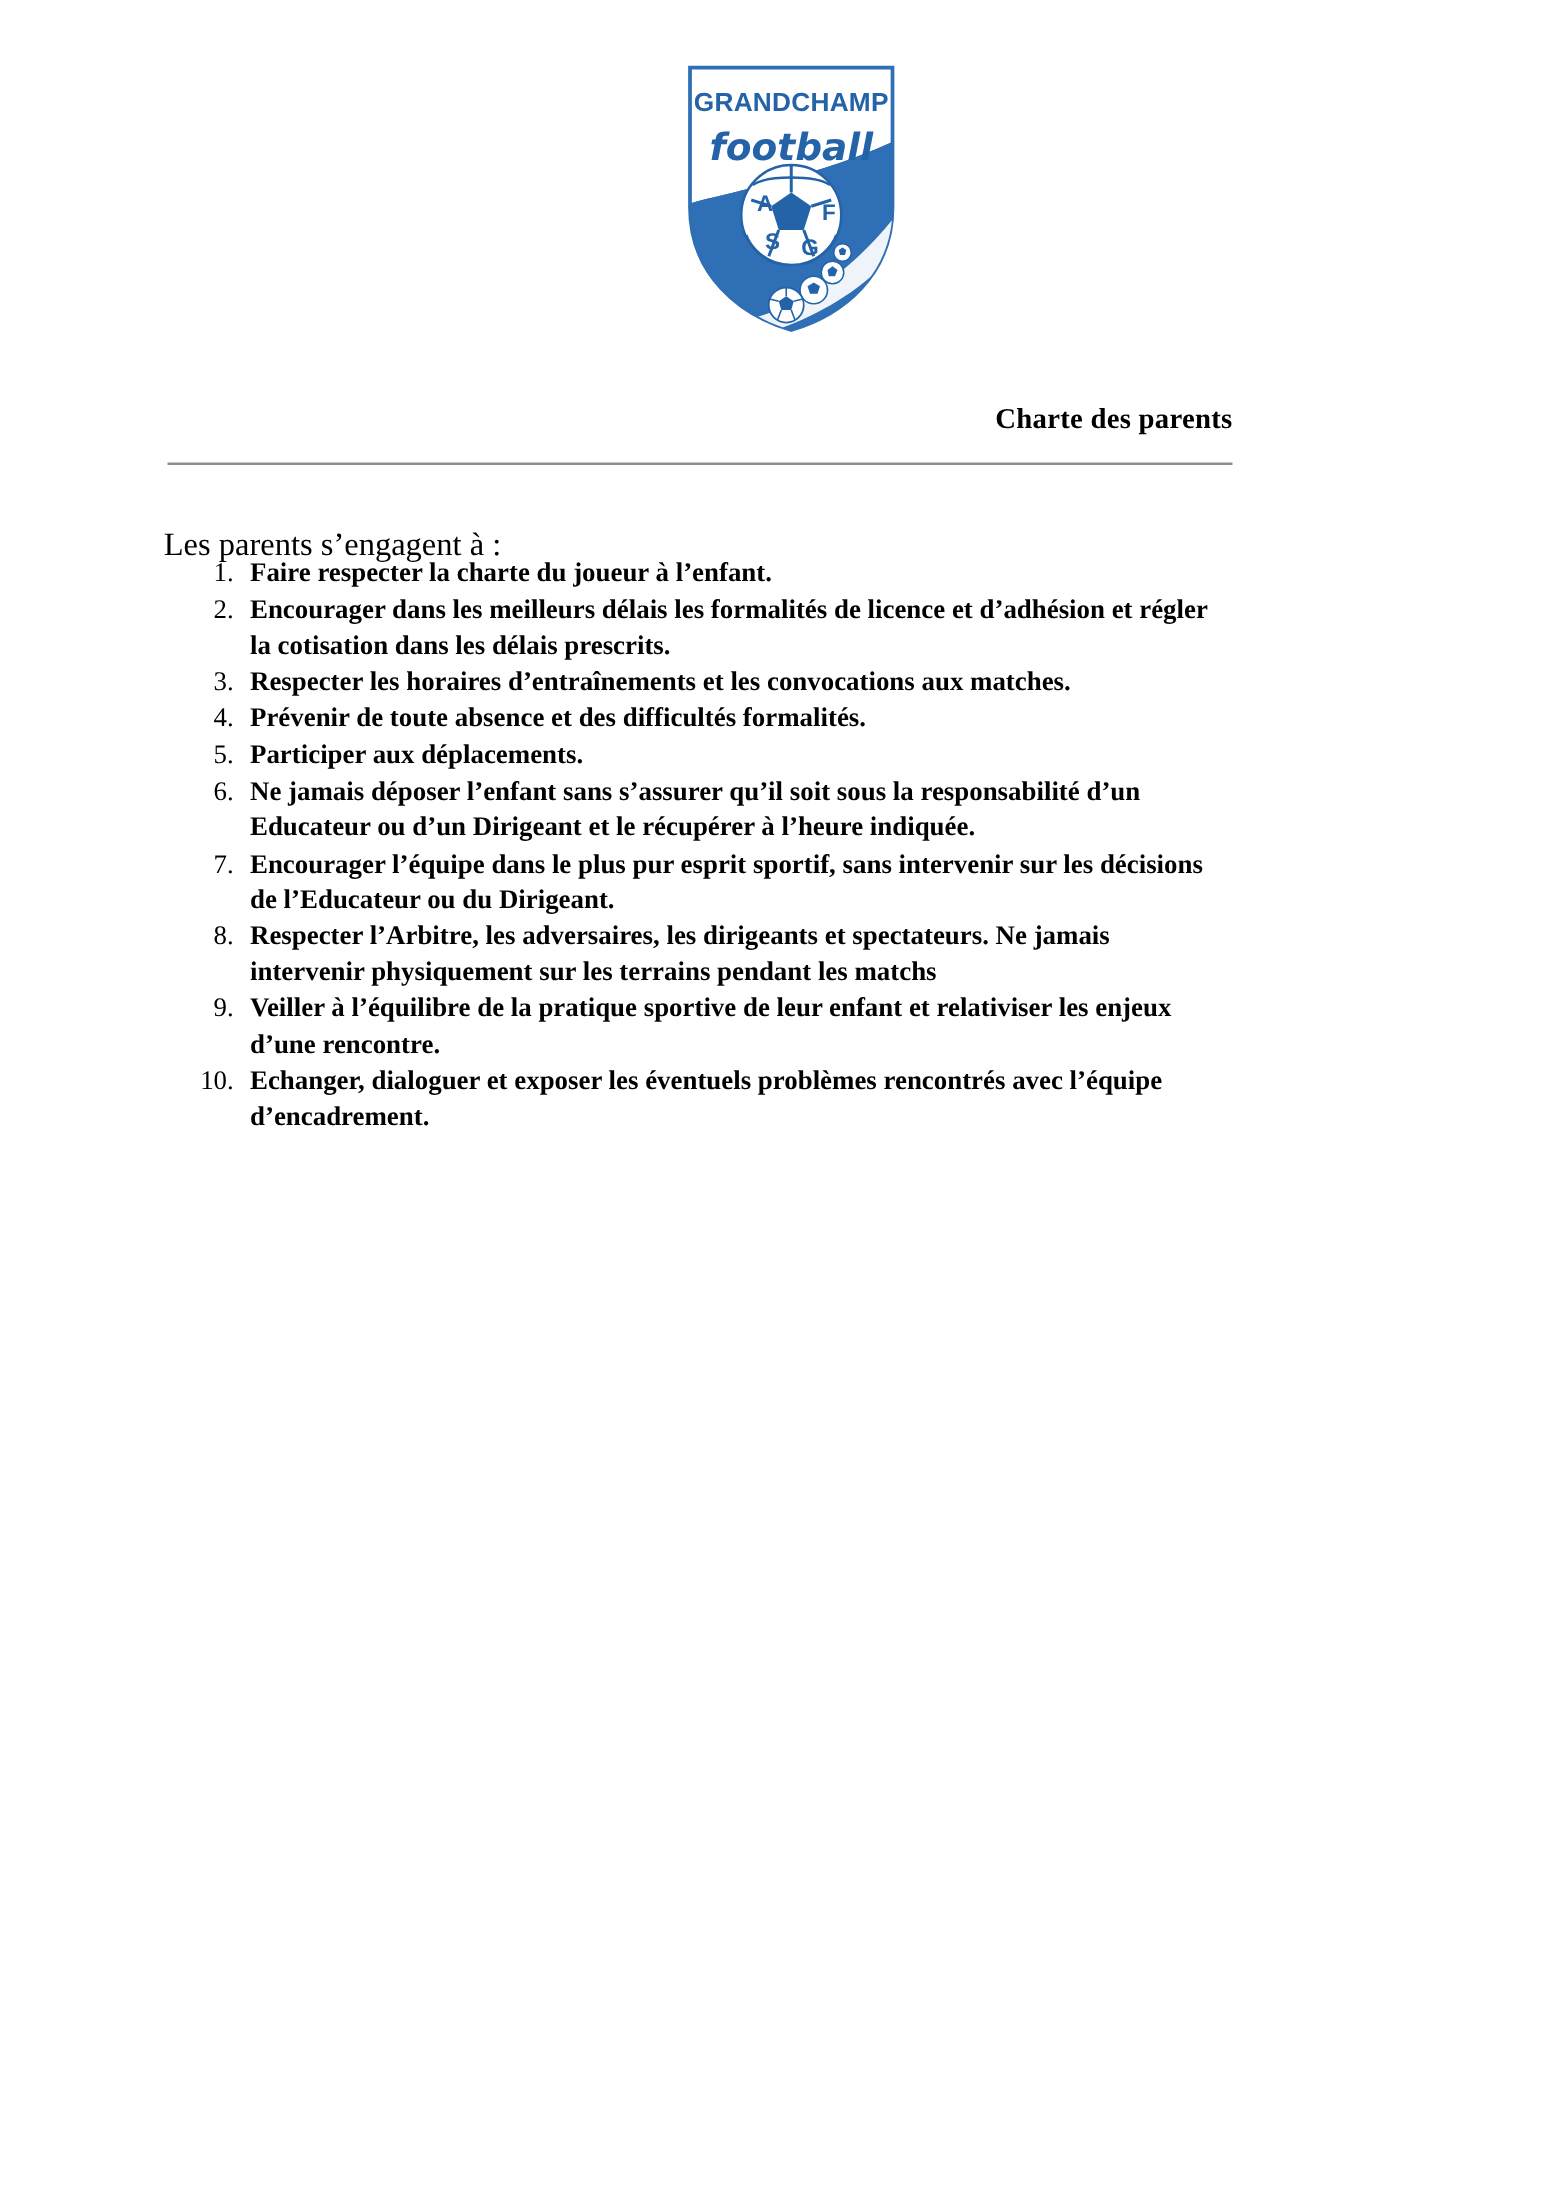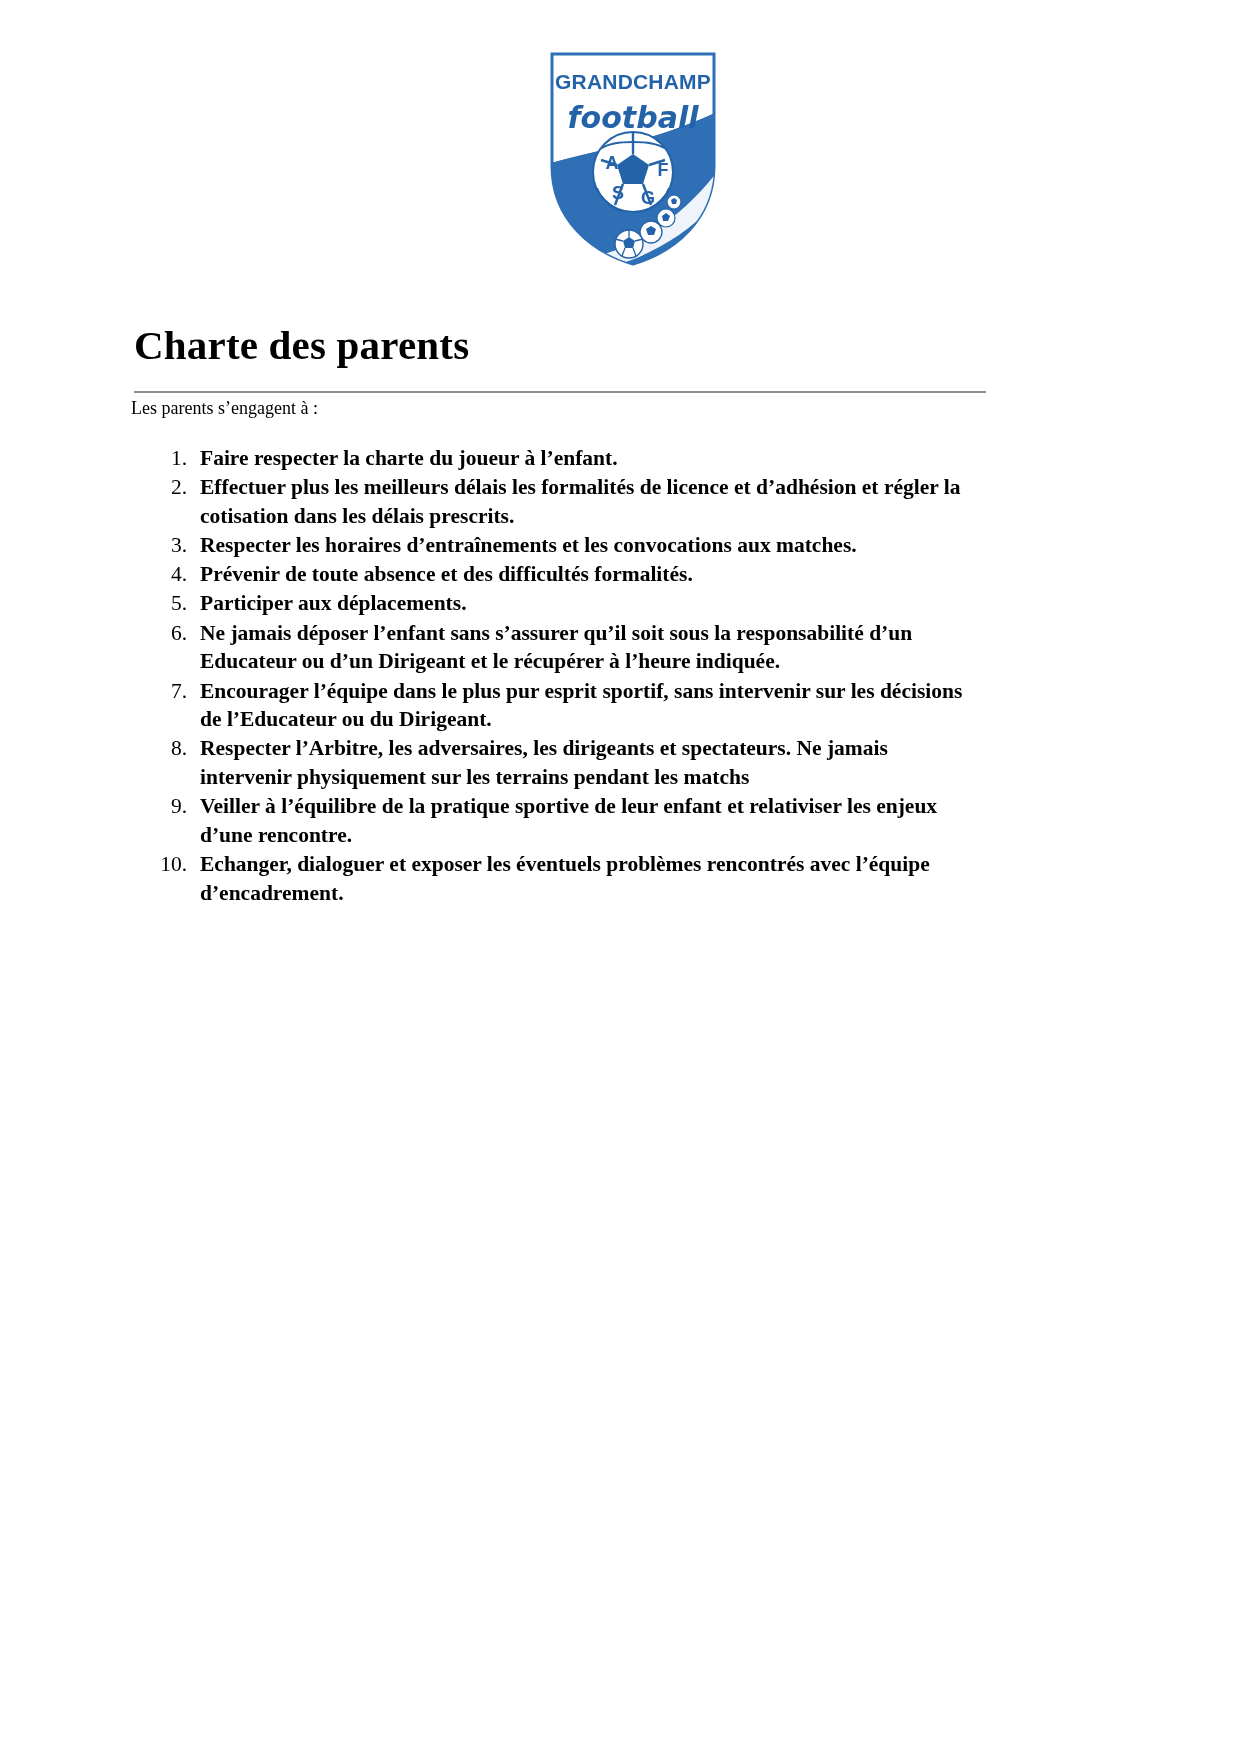--- a/index.html
+++ b/index.html
@@ -38,40 +38,40 @@
   }
 
   
   .title-block {
     position: absolute;
     top: 322px;
     left: 134px;
     width: 852px;
   }
   .doc-title {
-    font-size: 41px;
+    font-size: 23px;
     font-weight: bold;
-    text-align: left;
+    text-align: right;
     letter-spacing: 0.2px;
     line-height: 1.15;
     margin: 0 0 22px 0;
     font-family: "Liberation Serif", "DejaVu Serif", serif;
   }
   .title-rule {
     height: 2px;
     background: #8e8e8e;
     width: 100%;
   }
 
   
   .intro {
     position: absolute;
-    top: 379px;
+    top: 393px;
     left: 131px;
-    font-size: 18px;
+    font-size: 26px;
     line-height: 1.32;
   }
 
   .charter-list {
     position: absolute;
     top: 444px;
     left: 158px;
     width: 818px;
     margin: 0;
     padding: 0;
@@ -162,21 +162,21 @@
 
   <p class="intro">Les parents s’engagent à :</p>
 
   <ol class="charter-list">
     <li>
       <span class="li-num">1.</span>
       <span class="li-text">Faire respecter la charte du joueur à l’enfant.</span>
     </li>
     <li>
       <span class="li-num">2.</span>
-      <span class="li-text">Effectuer plus les meilleurs délais les formalités de licence et d’adhésion et régler la cotisation dans les délais prescrits.</span>
+      <span class="li-text">Encourager dans les meilleurs délais les formalités de licence et d’adhésion et régler la cotisation dans les délais prescrits.</span>
     </li>
     <li>
       <span class="li-num">3.</span>
       <span class="li-text">Respecter les horaires d’entraînements et les convocations aux matches.</span>
     </li>
     <li>
       <span class="li-num">4.</span>
       <span class="li-text">Prévenir de toute absence et des difficultés formalités.</span>
     </li>
     <li>

